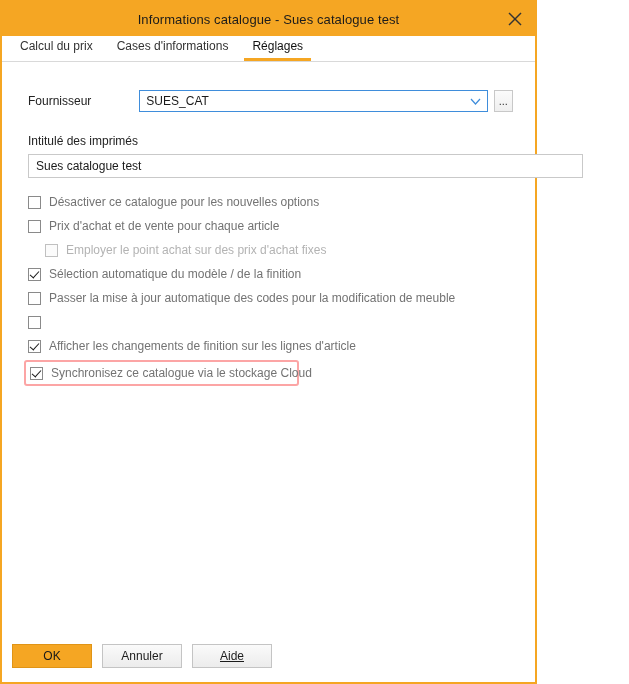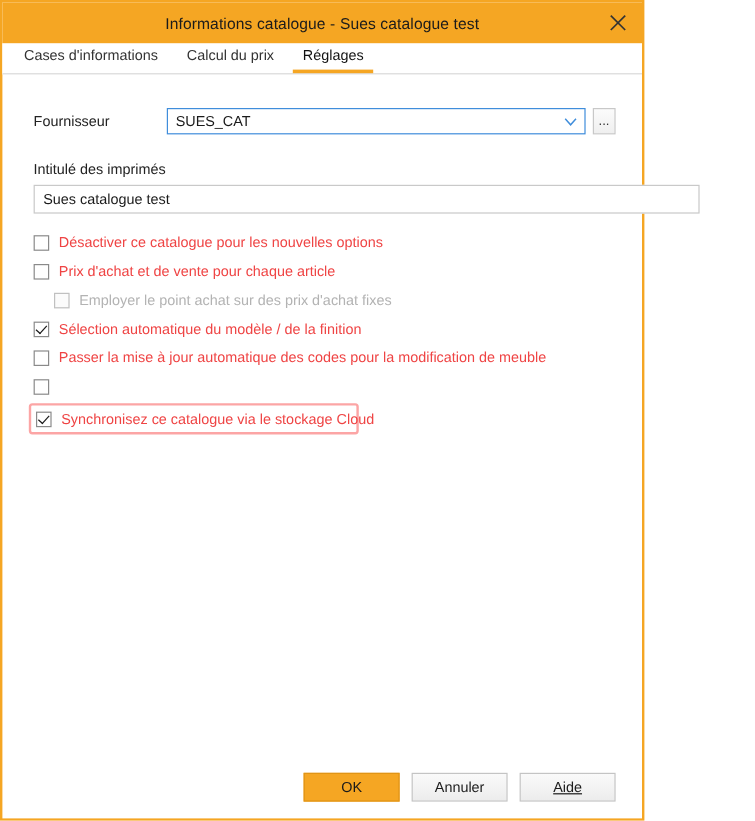--- a/index.html
+++ b/index.html
@@ -187,34 +187,34 @@
     left: 3px;
     top: 0px;
     width: 4px;
     height: 8px;
     border: solid #1a1a1a;
     border-width: 0 1.6px 1.6px 0;
     transform: rotate(42deg);
   }
   .check-label {
     font-size: 12px;
-    color: #ef4444;
+    color: #737373;
     white-space: nowrap;
   }
   .check-label.disabled {
     color: #b3b3b3;
   }
   
   .footer {
     position: absolute;
     left: 0;
     right: 0;
     bottom: 14px;
     display: flex;
-    justify-content: flex-end;
+    justify-content: flex-start;
     padding-right: 22px;
     box-sizing: border-box;
   }
   .btn {
     width: 80px;
     height: 24px;
     font-size: 12px;
     border: 1px solid #c4c4c4;
     background: linear-gradient(#fafafa, #ececec);
     color: #1c1c1c;
@@ -244,22 +244,22 @@
     <span class="titlebar-text">Informations catalogue - Sues catalogue test</span>
     <span class="close-btn">
       <svg width="14" height="14" viewBox="0 0 14 14" aria-hidden="true">
         <line x1="1" y1="1" x2="13" y2="13" stroke="#333333" stroke-width="1.4"></line>
         <line x1="13" y1="1" x2="1" y2="13" stroke="#333333" stroke-width="1.4"></line>
       </svg>
     </span>
   </div>
 
   <div class="tabbar">
+    <div class="tab">Calcul du prix</div>
     <div class="tab">Cases d'informations</div>
-    <div class="tab">Calcul du prix</div>
     <div class="tab active">Réglages</div>
   </div>
 
   <div class="content">
 
     <div class="row-supplier">
       <div class="label-supplier">Fournisseur</div>
       <div class="select-wrap">
         <span class="select-value">SUES_CAT</span>
         <span class="select-arrow">
@@ -299,20 +299,24 @@
       <div class="check-row">
         <span class="cb"></span>
         <span class="check-label">Passer la mise à jour automatique des codes pour la modification de meuble</span>
       </div>
 
       <div class="check-row">
         <span class="cb"></span>
       </div>
 
 
+      <div class="check-row">
+        <span class="cb checked"></span>
+        <span class="check-label">Afficher les changements de finition sur les lignes d'article</span>
+      </div>
 
       <div class="check-row highlighted">
         <span class="cb checked"></span>
         <span class="check-label">Synchronisez ce catalogue via le stockage Cloud</span>
       </div>
 
     </div>
   </div>
 
   <div class="footer">

